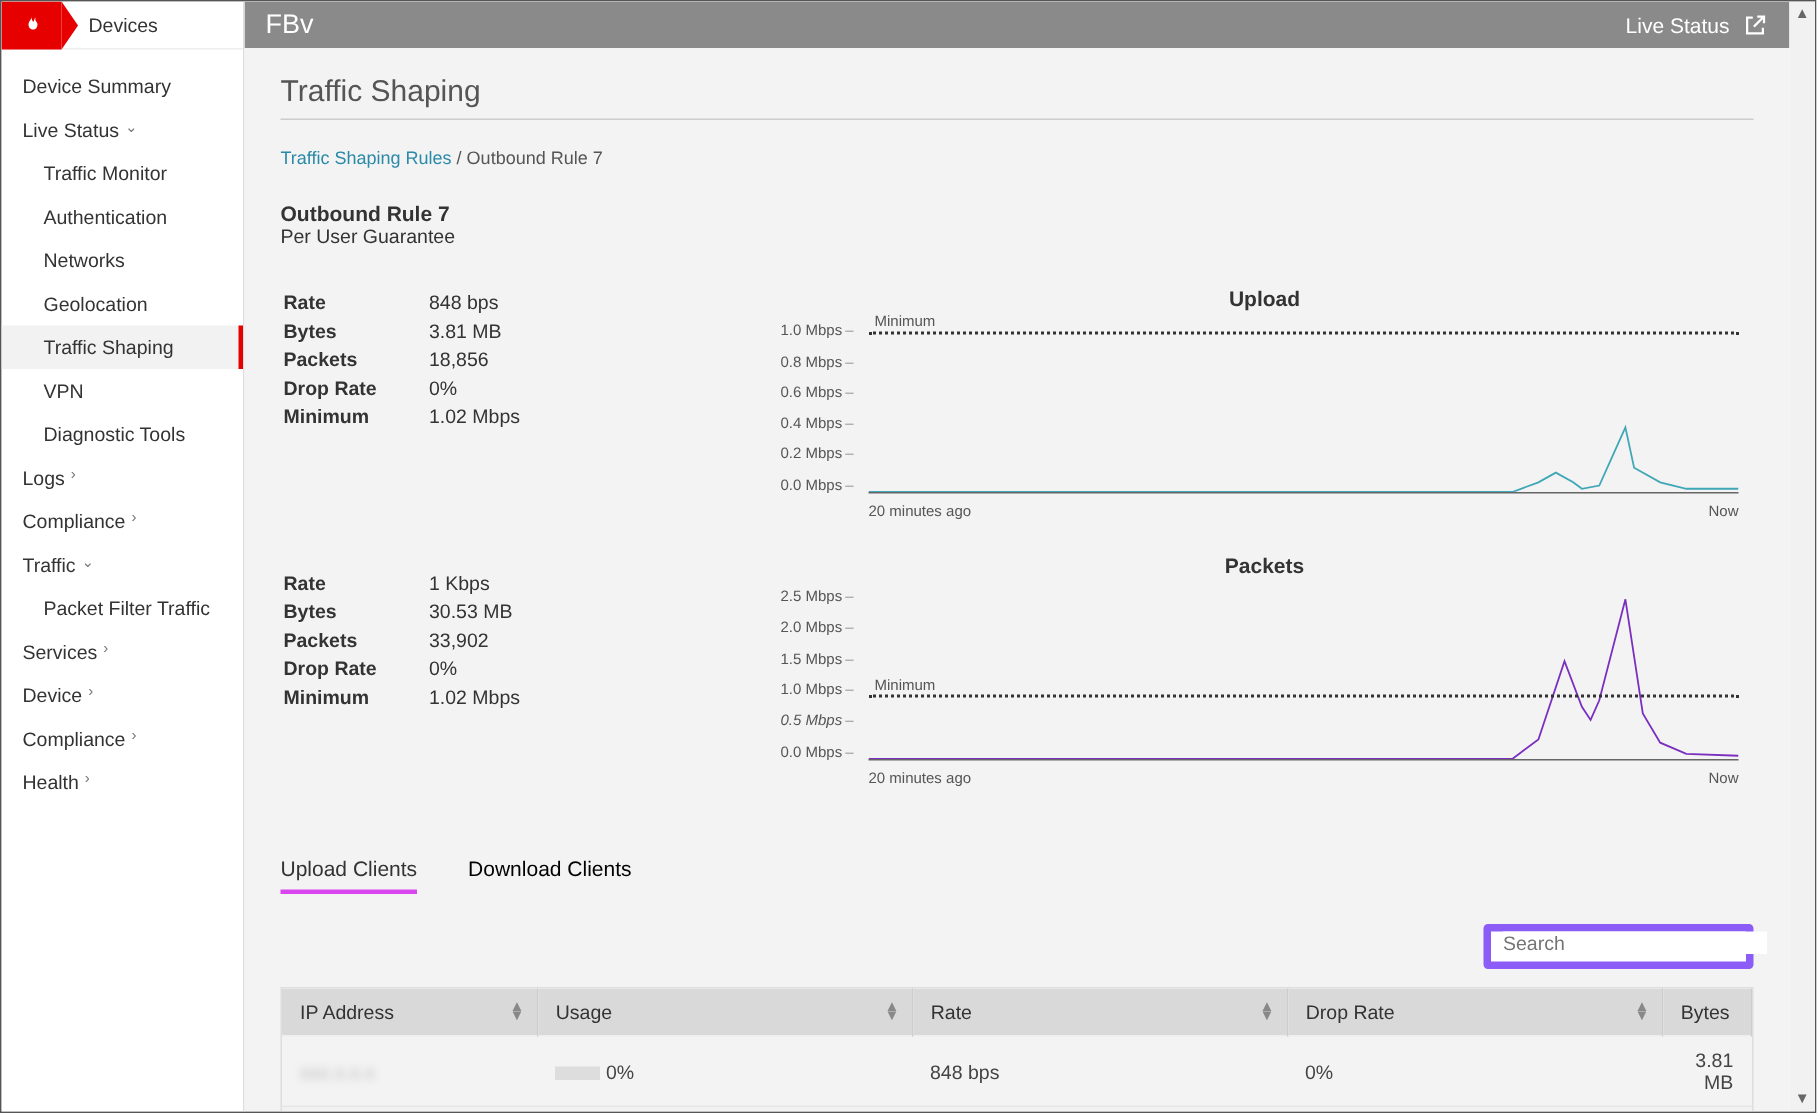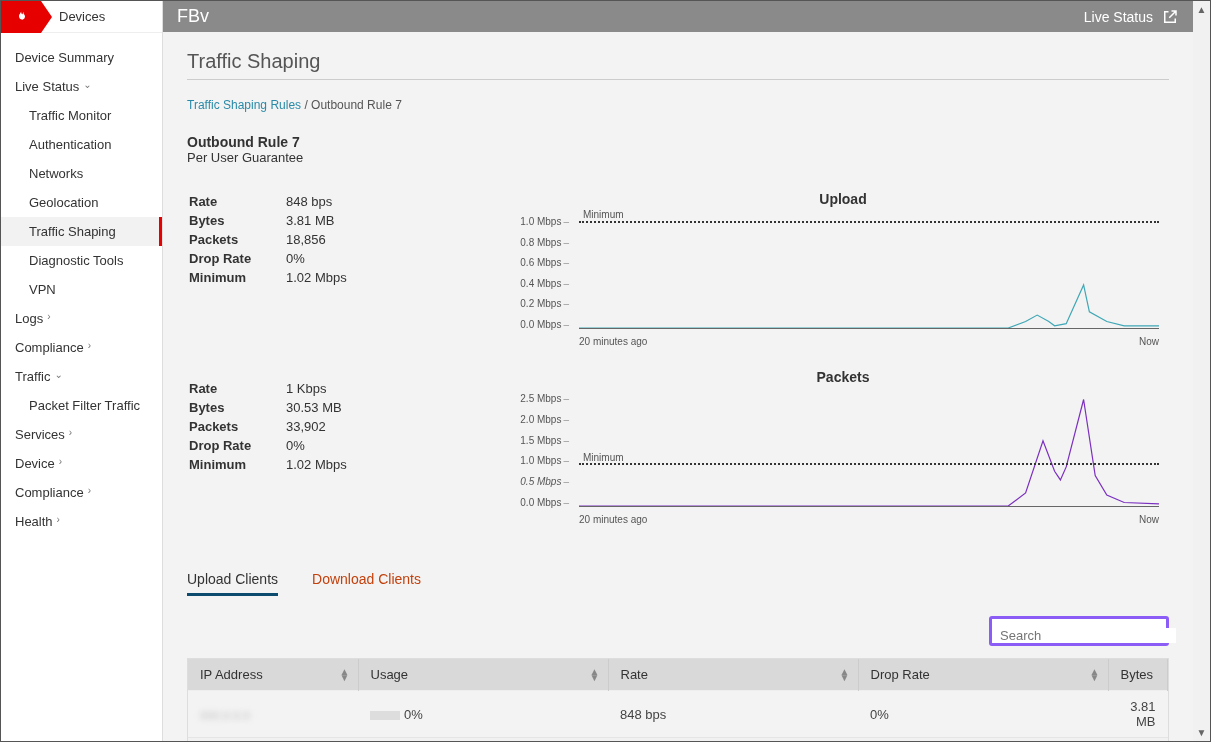--- a/index.html
+++ b/index.html
@@ -44,24 +44,24 @@
   .chart .tick { position: absolute; right: 4px; font-size: 10px; color: #555; transform: translateY(-50%); }
   .chart .tick::after { content:"–"; margin-left:2px; color:#999; }
   .chart .plot { position: absolute; left: 62px; right: 10px; top: 4px; bottom: 22px; border-bottom: 1px solid #666; }
   .chart .min-line { position: absolute; left: 0; right: 0; border-top: 2px dotted #333; }
   .chart .min-label { position: absolute; font-size: 10px; color: #555; }
   .chart .x-left, .chart .x-right { position: absolute; bottom: 4px; font-size: 10px; color: #555; }
   .chart .x-left { left: 62px; }
   .chart .x-right { right: 10px; }
   .chart svg.line { position: absolute; left: 0; top: 0; width: 100%; height: 100%; }
   .tabs { margin-top: 24px; display: flex; gap: 34px; font-size: 14px; }
-  .tab { padding-bottom: 6px; cursor: pointer; color: #c2410c; }
-  .tab.active { border-bottom: 3px solid #0c4a6e; color: #333; }
+  .tab { padding-bottom: 6px; cursor: pointer; color: #000000; }
+  .tab.active { border-bottom: 3px solid #d946ef; color: #333; }
   .search-row { margin-top: 20px; display: flex; justify-content: flex-end; }
-  .search-box { width: 180px; height: 30px; border: 3px solid #8b5cf6; border-radius: 3px; display: flex; align-items: flex-end; padding: 0 8px; background: #fff; }
+  .search-box { width: 180px; height: 30px; border: 5px solid #8b5cf6; border-radius: 3px; display: flex; align-items: flex-start; padding: 0 8px; background: #fff; }
   .search-box input { border: none; outline: none; flex: 1; font-size: 13px; color: #666; }
   .search-box svg { width: 16px; height: 16px; stroke: #2a8aa8; fill: none; stroke-width: 2; }
   .table-wrap { margin-top: 12px; border: 1px solid #ddd; }
   table.clients { width: 100%; border-collapse: collapse; font-size: 13px; }
   table.clients th { background: #d9d9d9; text-align: left; padding: 8px 12px; font-weight: 400; border-right: 1px solid #ccc; position: relative; }
   table.clients th .sort { position: absolute; right: 8px; top: 50%; transform: translateY(-50%); color: #888; font-size: 10px; display:flex; flex-direction:column; line-height:6px; cursor:pointer; }
   table.clients td { padding: 8px 12px; border-top: 1px solid #eee; color:#444; }
   .blur { filter: blur(3px); color:#bbb; }
   .usage-bar { display:inline-block; width:30px; height:9px; background:#ddd; vertical-align:middle; margin-right:4px; }
   .h-scroll { height:17px; background:#f1f1f1; border-top:1px solid #e5e5e5; display:flex; align-items:center; }
@@ -99,24 +99,24 @@
         <div class="nav-sub">
             <span>Networks</span>
           </div>
         <div class="nav-sub">
             <span>Geolocation</span>
           </div>
         <div class="nav-sub active">
             <span>Traffic Shaping</span>
           </div>
         <div class="nav-sub">
+            <span>VPN</span>
+          </div>
+        <div class="nav-sub">
             <span>Diagnostic Tools</span>
-          </div>
-        <div class="nav-sub">
-            <span>VPN</span>
           </div>
 
         <div class="nav-item">
             <span>Logs</span>
             <span class="caret">›</span>
           </div>
         <div class="nav-item">
             <span>Compliance</span>
             <span class="caret">›</span>
           </div>

